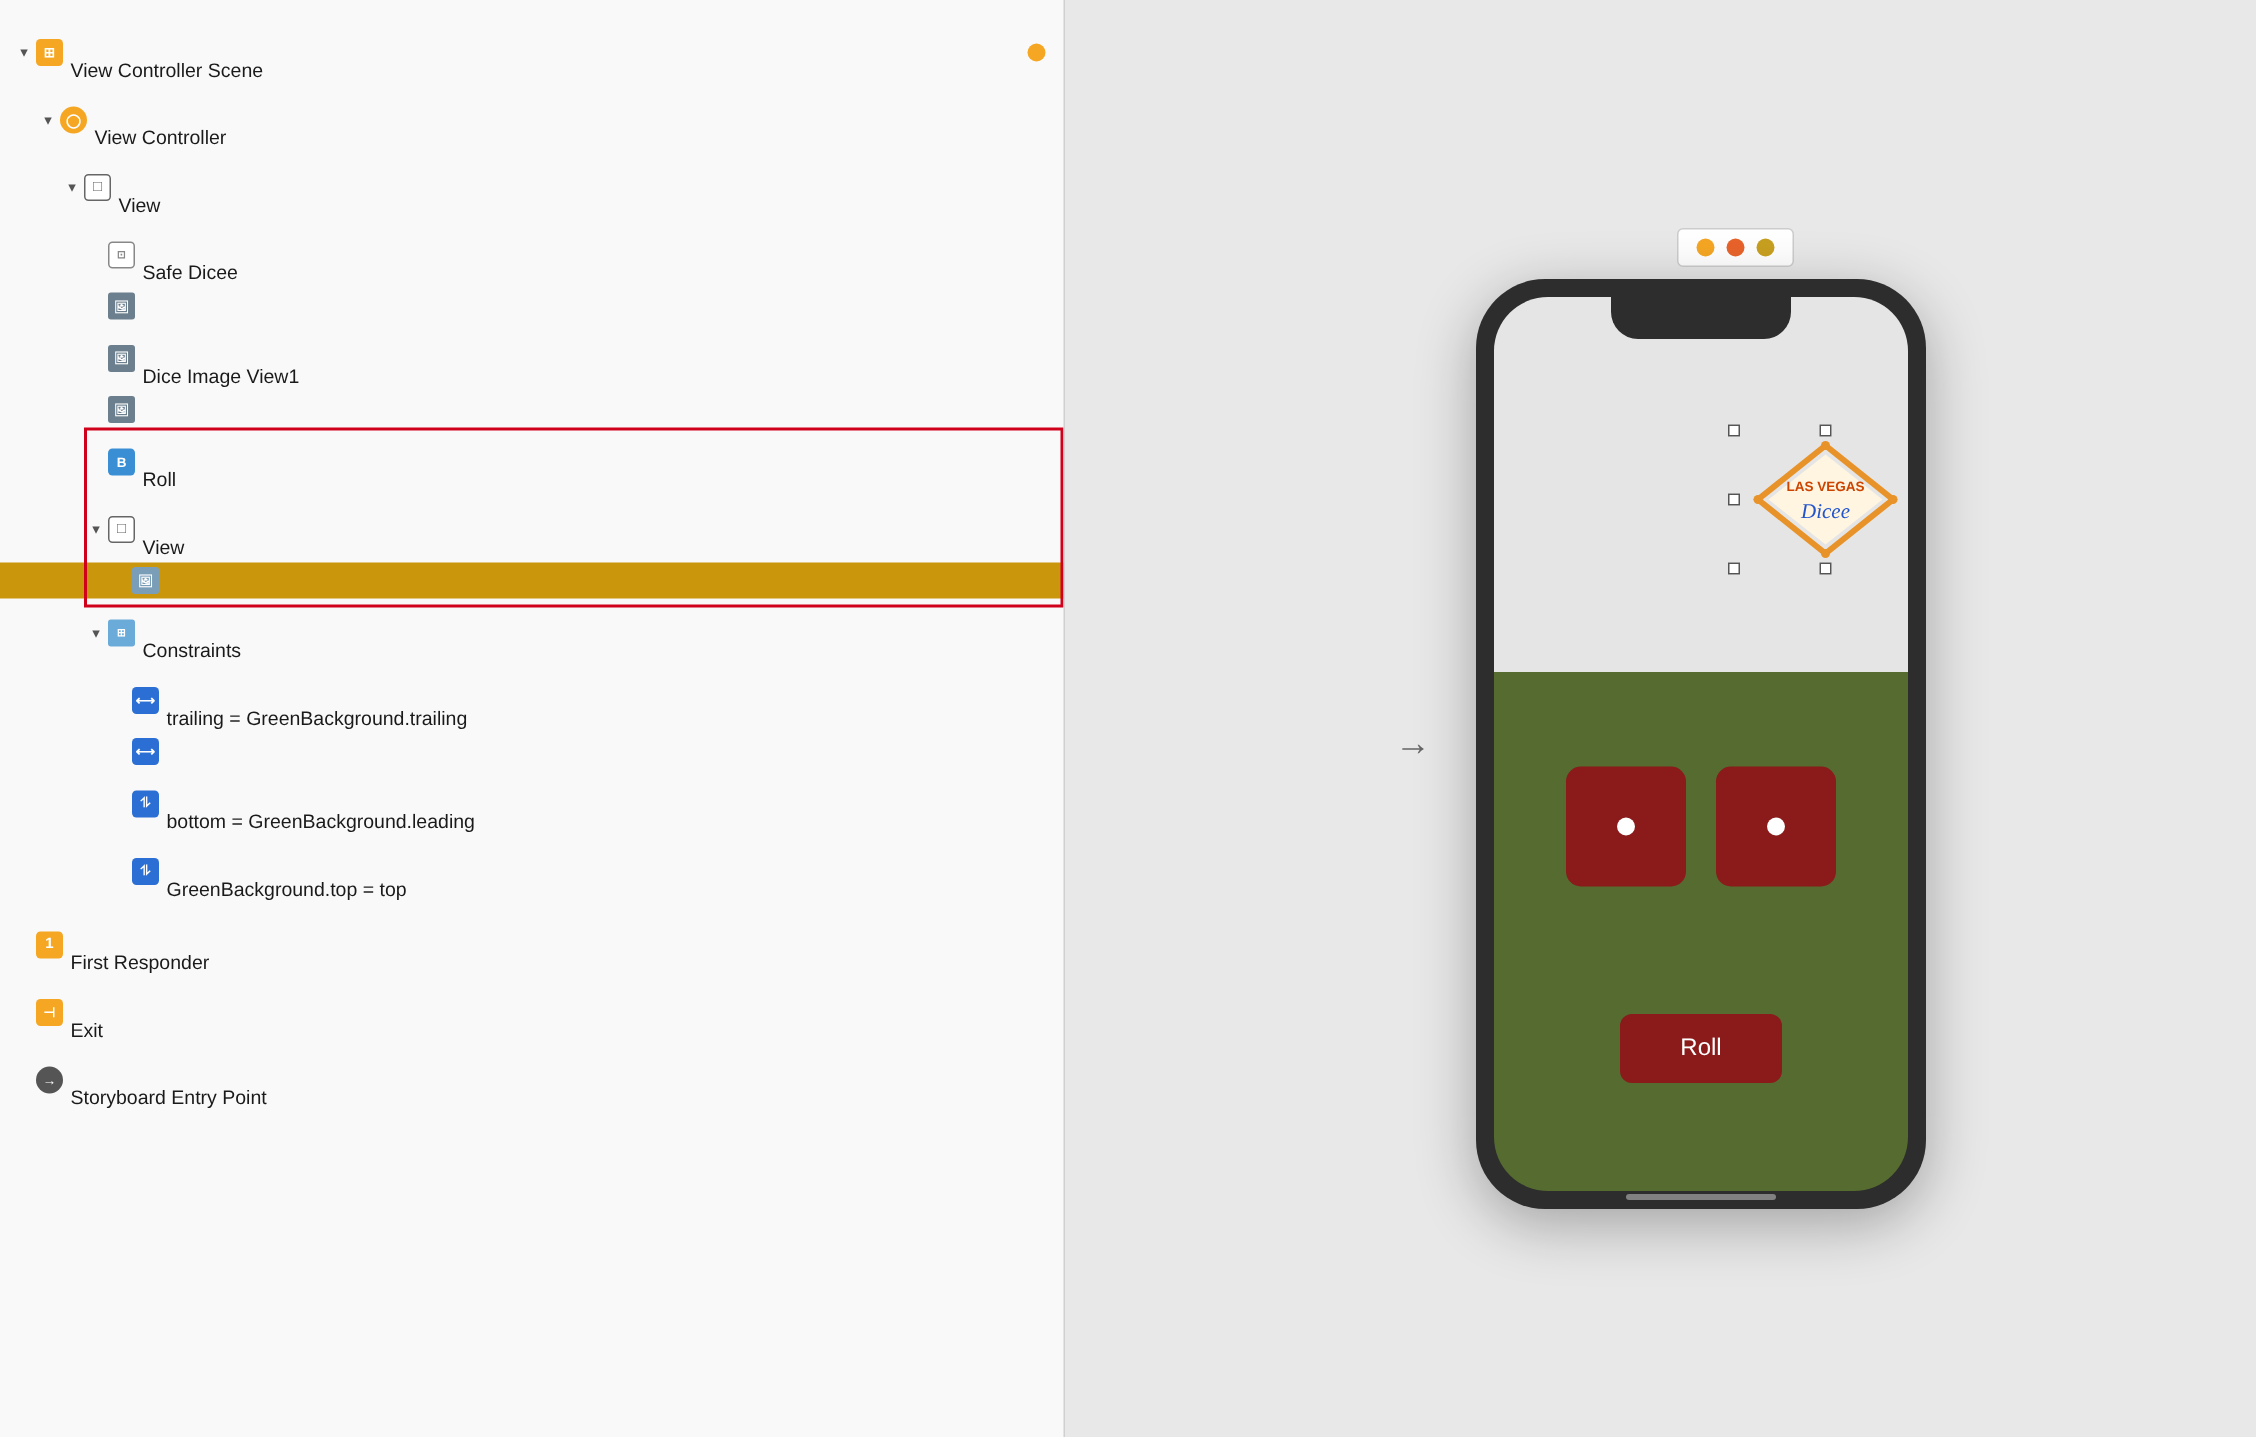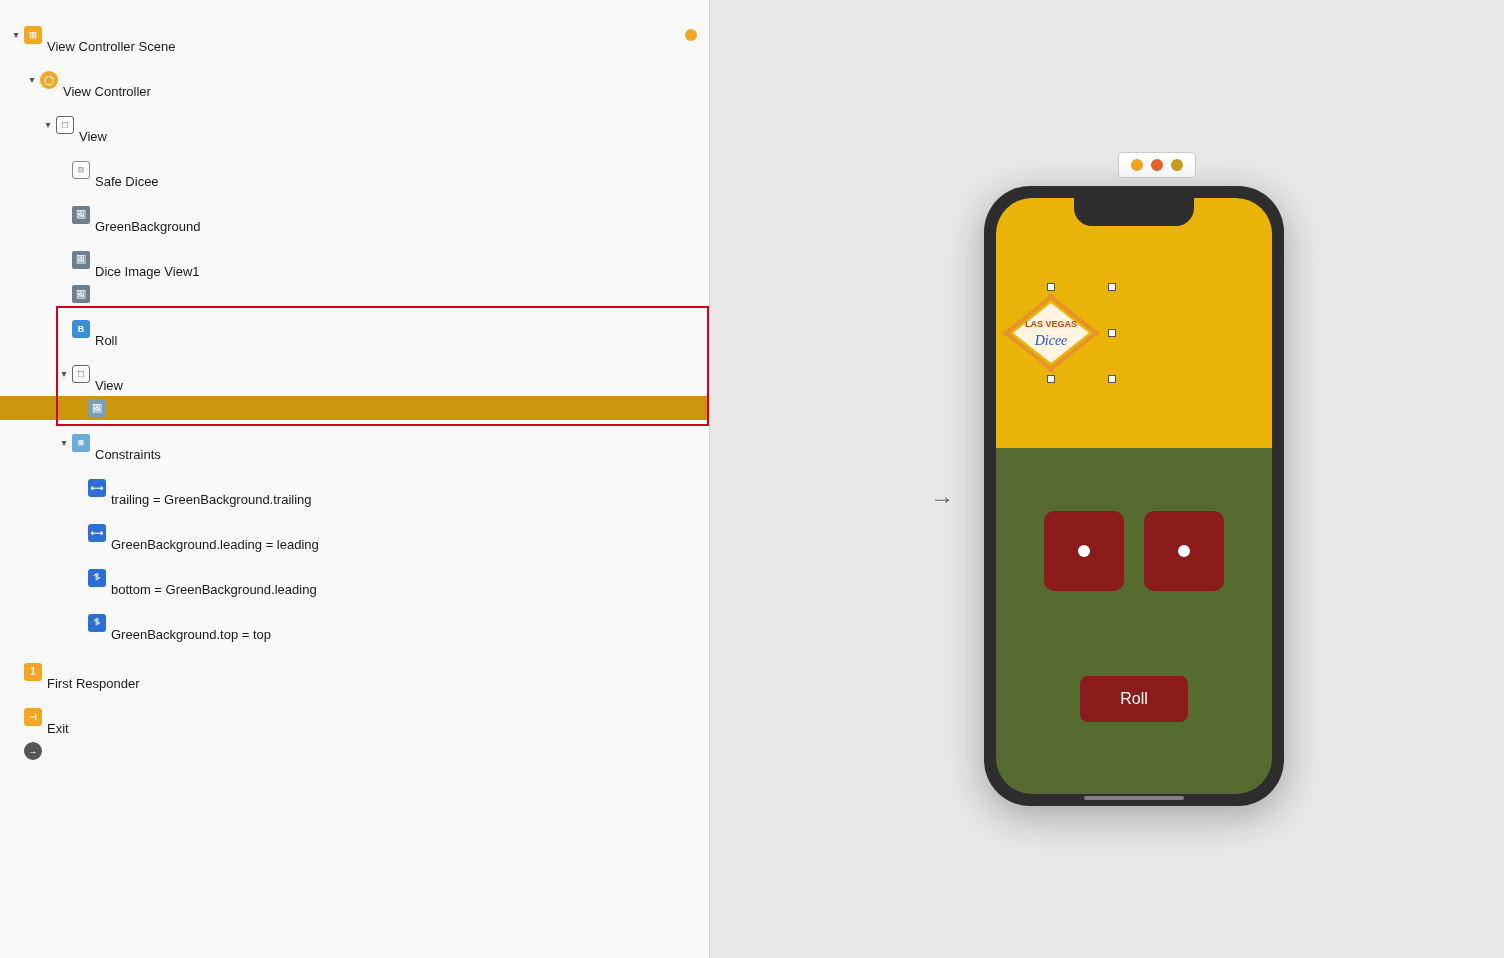--- a/index.html
+++ b/index.html
@@ -221,26 +221,26 @@
       align-self: center;
       position: absolute;
       top: 12px;
       left: 50%;
       transform: translateX(-50%);
       z-index: 10;
     }
 
     
     .screen-top {
-      background: #eab308;
+      background: #e5e5e5;
       flex: 0 0 42%;
       position: relative;
       display: flex;
       align-items: center;
-      justify-content: flex-start;
+      justify-content: flex-end;
       padding-top: 20px;
     }
 
     
     .selection-handles {
       position: relative;
       display: flex;
       align-items: center;
       justify-content: center;
     }
@@ -341,21 +341,20 @@
 
   <div class="tree-item indent-3">
     <span class="chevron" style="visibility:hidden;">▸</span>
     <span class="icon-box icon-safearea" style="font-size:7px;">⊡</span>
     <span class="label-text">Safe Dicee</span>
   </div>
 
   <div class="tree-item indent-3">
     <span class="chevron" style="visibility:hidden;">▸</span>
     <span class="icon-box icon-imageview">🖼</span>
-    <span class="label-text">GreenBackground</span>
   </div>
 
   <div class="tree-item indent-3">
     <span class="chevron" style="visibility:hidden;">▸</span>
     <span class="icon-box icon-imageview">🖼</span>
     <span class="label-text">Dice Image View1</span>
   </div>
 
   <div class="tree-item indent-3">
     <span class="chevron" style="visibility:hidden;">▸</span>
@@ -398,21 +397,20 @@
 
   <div class="tree-item indent-4">
     <span class="chevron" style="visibility:hidden;">▸</span>
     <span class="icon-box icon-constraint-h" style="font-size:9px; background:#2b6fd4;">⟷</span>
     <span class="label-text">trailing = GreenBackground.trailing</span>
   </div>
 
   <div class="tree-item indent-4">
     <span class="chevron" style="visibility:hidden;">▸</span>
     <span class="icon-box icon-constraint-h" style="font-size:9px; background:#2b6fd4;">⟷</span>
-    <span class="label-text">GreenBackground.leading = leading</span>
   </div>
 
   <div class="tree-item indent-4">
     <span class="chevron" style="visibility:hidden;">▸</span>
     <span class="icon-box icon-constraint-v" style="font-size:9px; background:#2b6fd4;">⥮</span>
     <span class="label-text">bottom = GreenBackground.leading</span>
   </div>
 
   <div class="tree-item indent-4">
     <span class="chevron" style="visibility:hidden;">▸</span>
@@ -428,20 +426,21 @@
 
   <div class="tree-item indent-0">
     <span class="chevron" style="visibility:hidden;">▸</span>
     <span class="icon-box icon-exit" style="background:#f5a623; border-radius:3px;">⊣</span>
     <span class="label-text">Exit</span>
   </div>
 
   <div class="tree-item indent-0">
     <span class="chevron" style="visibility:hidden;">▸</span>
     <span class="icon-box icon-entry-point" style="background:#555; border-radius:50%;">→</span>
+    <span class="label-text">Storyboard Entry Point</span>
   </div>
 
 </div>
 
 <div class="right-panel">
   <div class="phone-container">
 
     <div class="phone-toolbar">
       <div class="toolbar-circle" style="background:#f5a623;"></div>
       <div class="toolbar-circle" style="background:#e8632a;"></div>

